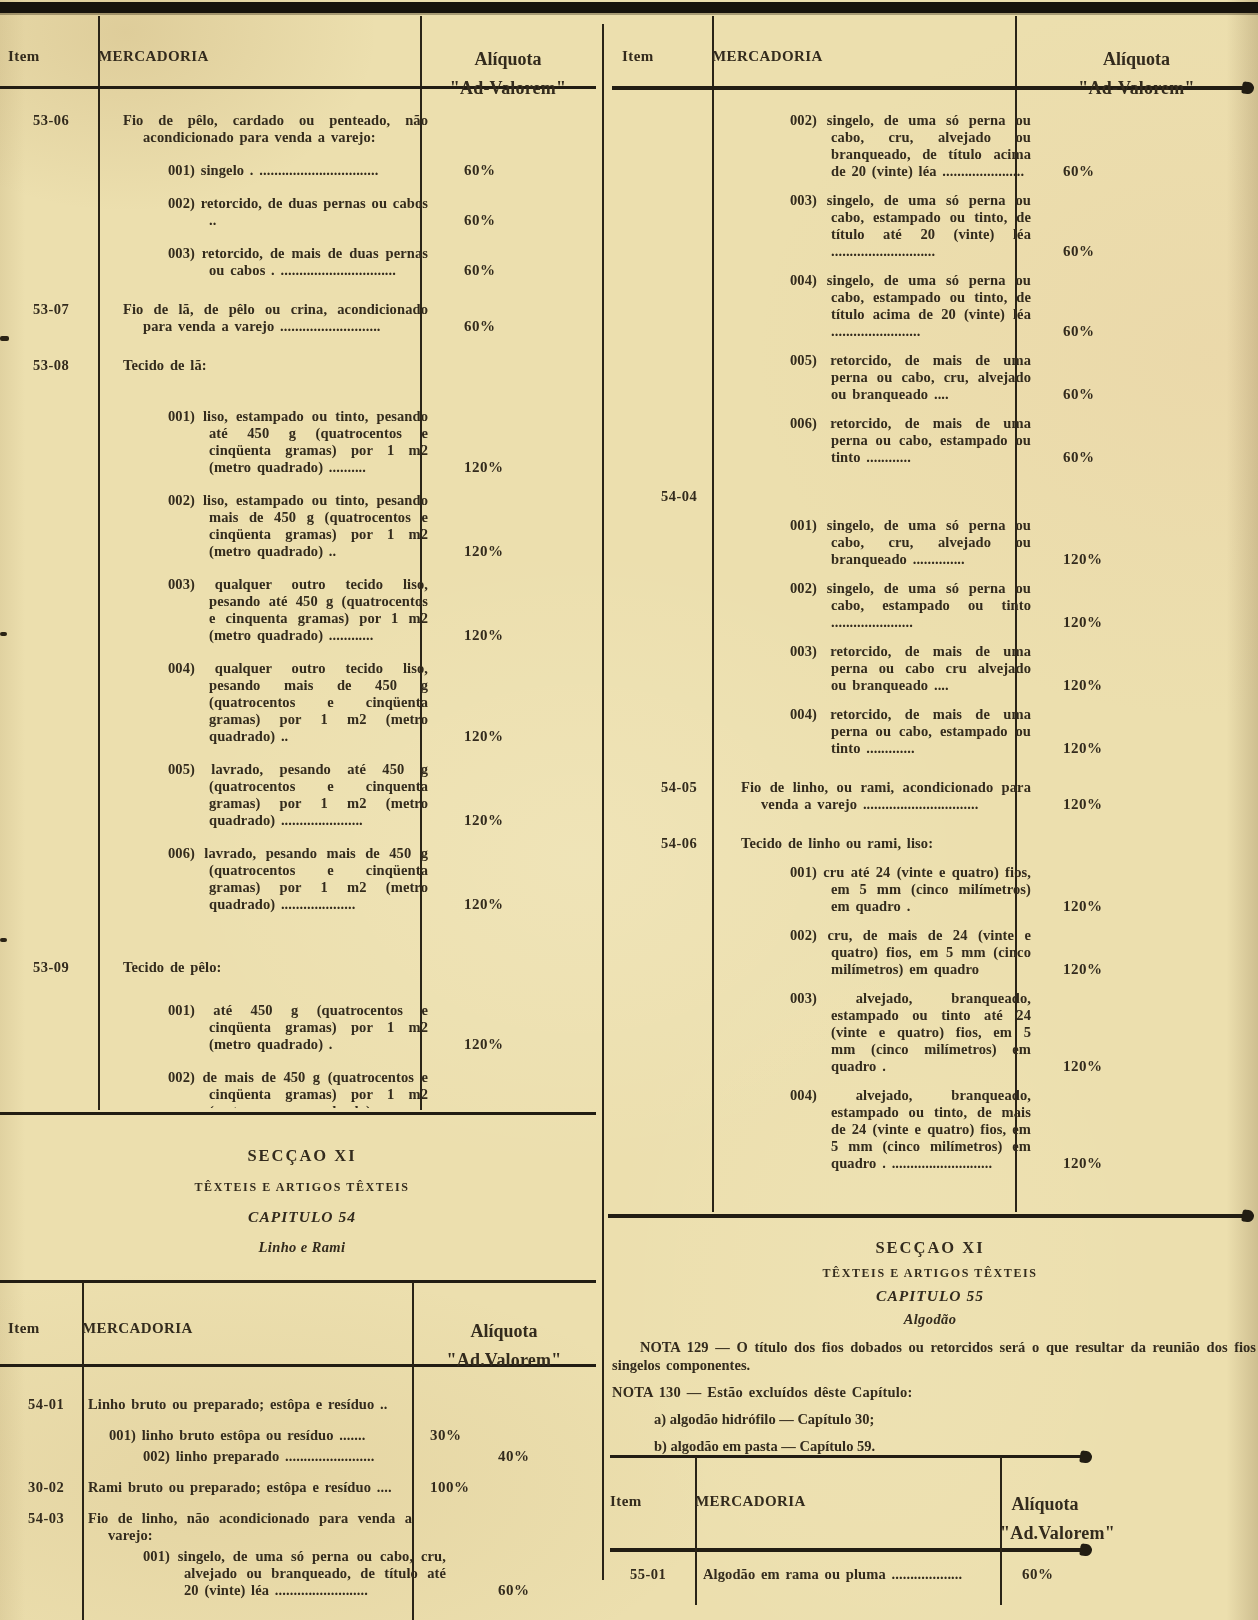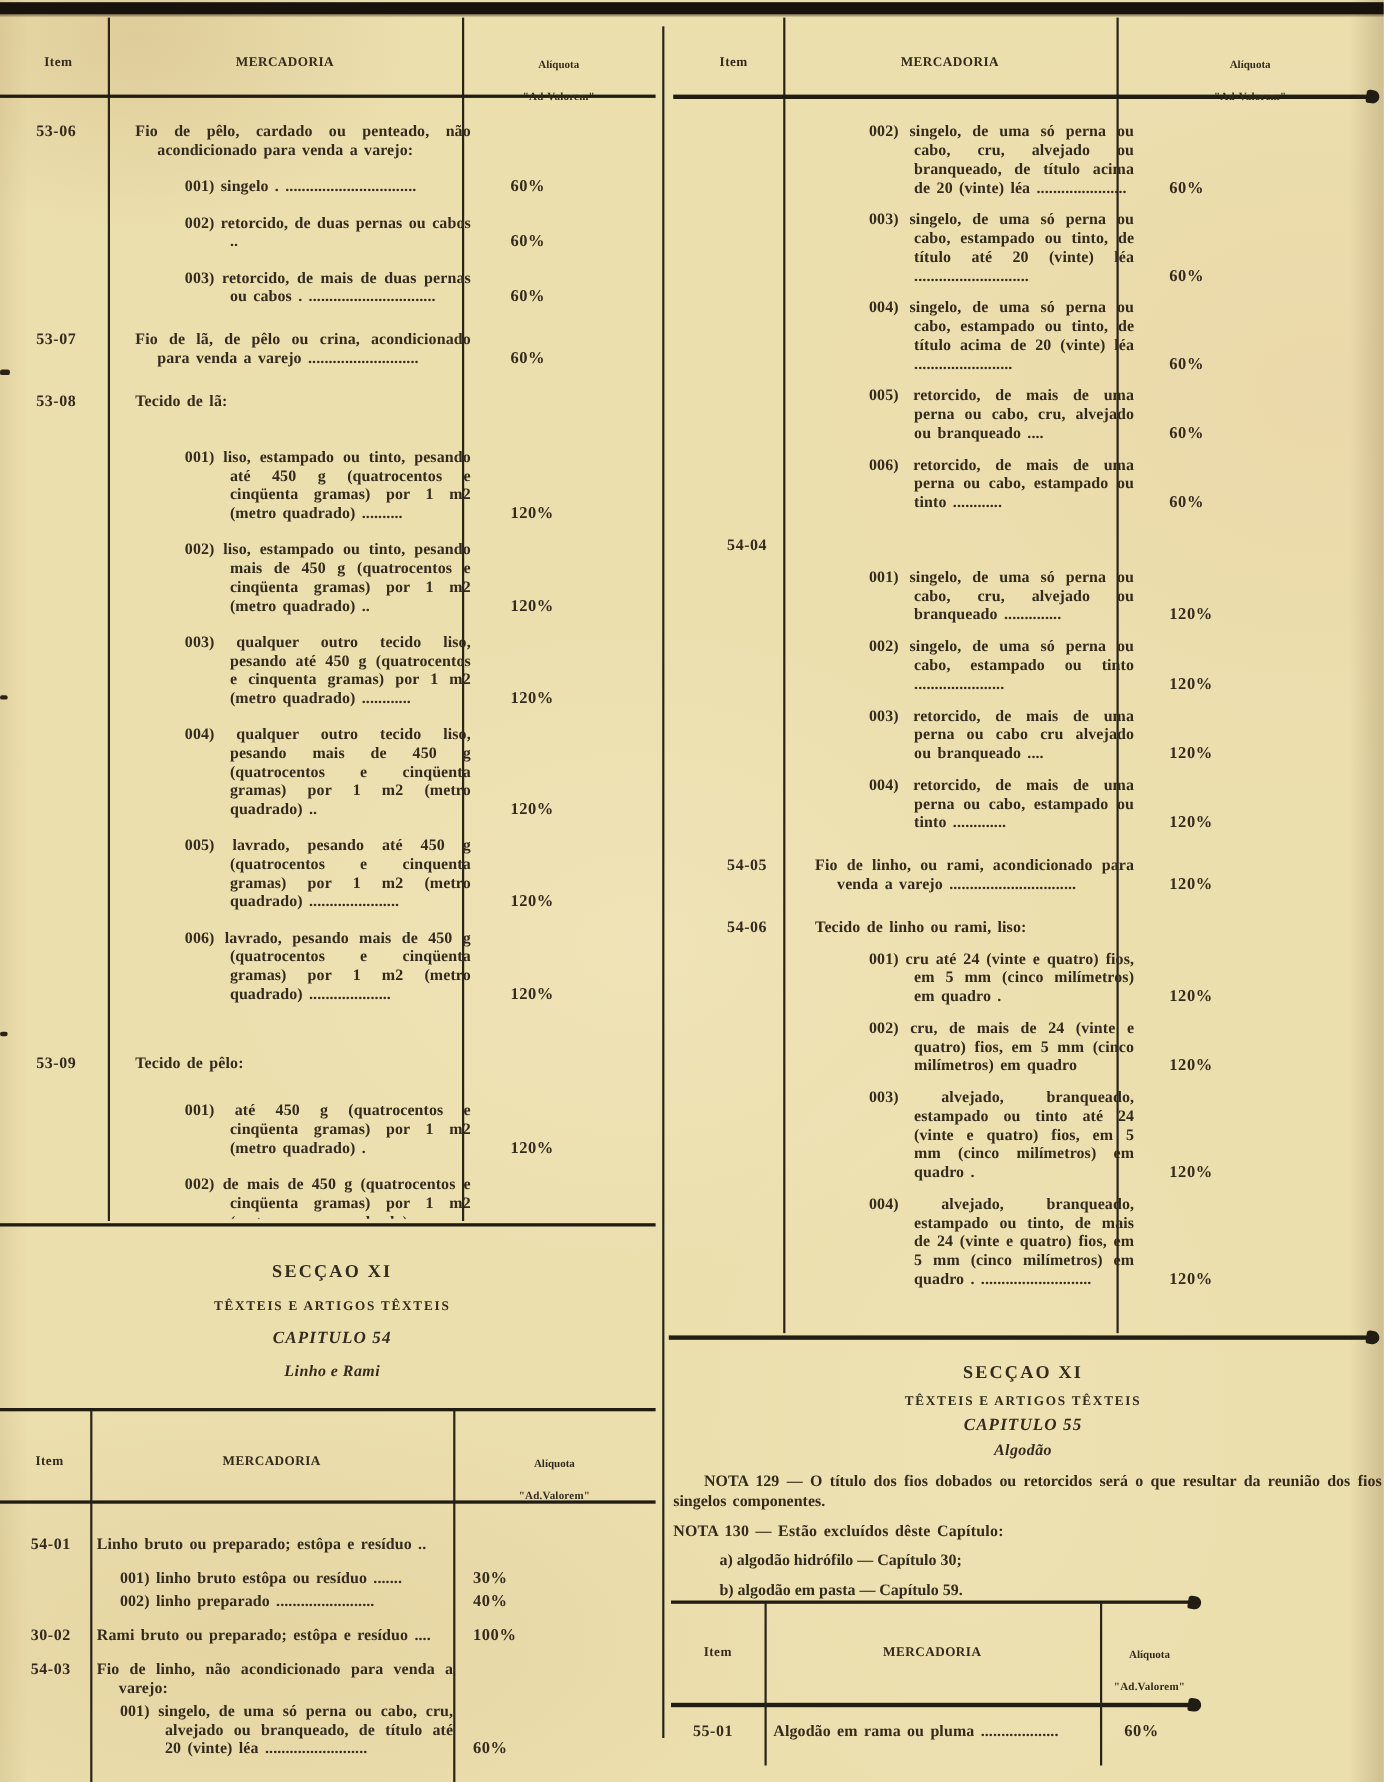--- a/index.html
+++ b/index.html
@@ -27,22 +27,22 @@
     content:"";position:absolute;right:-2px;top:-4px;width:12px;height:12px;
     background:#221d13;border-radius:3px 6px 6px 2px;transform:rotate(8deg);
   }
   .rule-v{position:absolute;width:2px;background:#2a2417;z-index:1;}
   .topbar{position:absolute;left:0;top:2px;width:1258px;height:11px;background:#17130c;z-index:1;
     box-shadow:0 2px 0 rgba(40,30,10,.35);}
   .smudge{position:absolute;background:#2a2315;z-index:1;border-radius:2px;}
 
   
   .thead{position:absolute;display:grid;align-items:center;z-index:2;}
-  .thead .h-item,.thead .h-merc{font-weight:700;font-size:12px;letter-spacing:.4px;text-align:center;}
-  .thead .h-aliq{font-weight:700;font-size:10px;text-align:center;line-height:15px;margin-top:36px;}
+  .thead .h-item,.thead .h-merc{font-weight:700;font-size:15px;letter-spacing:.4px;}
+  .thead .h-aliq{font-weight:700;font-size:18px;text-align:center;line-height:15px;margin-top:36px;}
   .thead .h-aliq .l2{display:block;margin-top:14px;letter-spacing:.2px;}
 
   
   .rows{position:absolute;z-index:2;overflow:hidden;}
   .row{display:grid;margin-top:16px;}
   .rows .row:first-child{margin-top:0;}
   .row.item{margin-top:22px;}
   .c-code{font-weight:700;font-size:14.5px;letter-spacing:.5px;}
   .c-body{font-weight:700;font-size:14.5px;line-height:17px;text-align:justify;letter-spacing:.1px;word-spacing:2px;}
   .c-val{font-weight:700;font-size:15px;align-self:end;letter-spacing:.5px;white-space:nowrap;}
@@ -68,21 +68,21 @@
   
   .t-ra .row{grid-template-columns:85px 305px 90px;}
   .t-ra .c-code{padding-left:20px;}
   .t-ra .c-val{padding-left:22px;}
   .t-ra .row.item .c-body{padding-left:8px;text-indent:0;}
 
   
   .row.g1{margin-top:26px;}
   .row.g2{margin-top:34px;}
   .row.g3{margin-top:46px;}
-  .row.g4{margin-top:4px;}
+  .row.g4{margin-top:4px;gap:34px;}
 
   
   .section{position:absolute;text-align:center;z-index:2;}
   .sec-title{font-weight:700;font-size:16.5px;letter-spacing:2px;}
   .sec-group{font-weight:700;font-size:12px;letter-spacing:1.6px;margin-top:14px;}
   .sec-cap{font-weight:700;font-style:italic;font-size:15.5px;letter-spacing:1px;margin-top:13px;}
   .sec-name{font-weight:700;font-style:italic;font-size:14.5px;letter-spacing:.4px;margin-top:13px;}
   .section.tight .sec-group{margin-top:8px;}
   .section.tight .sec-cap{margin-top:6px;}
   .section.tight .sec-name{margin-top:6px;}

